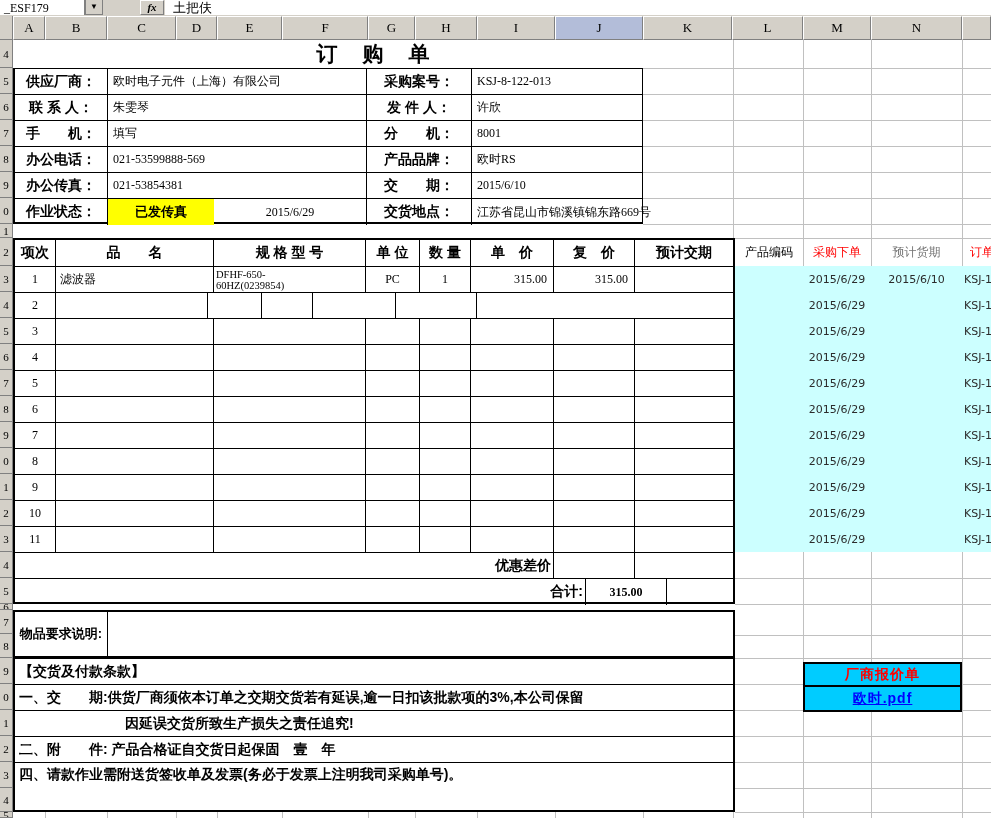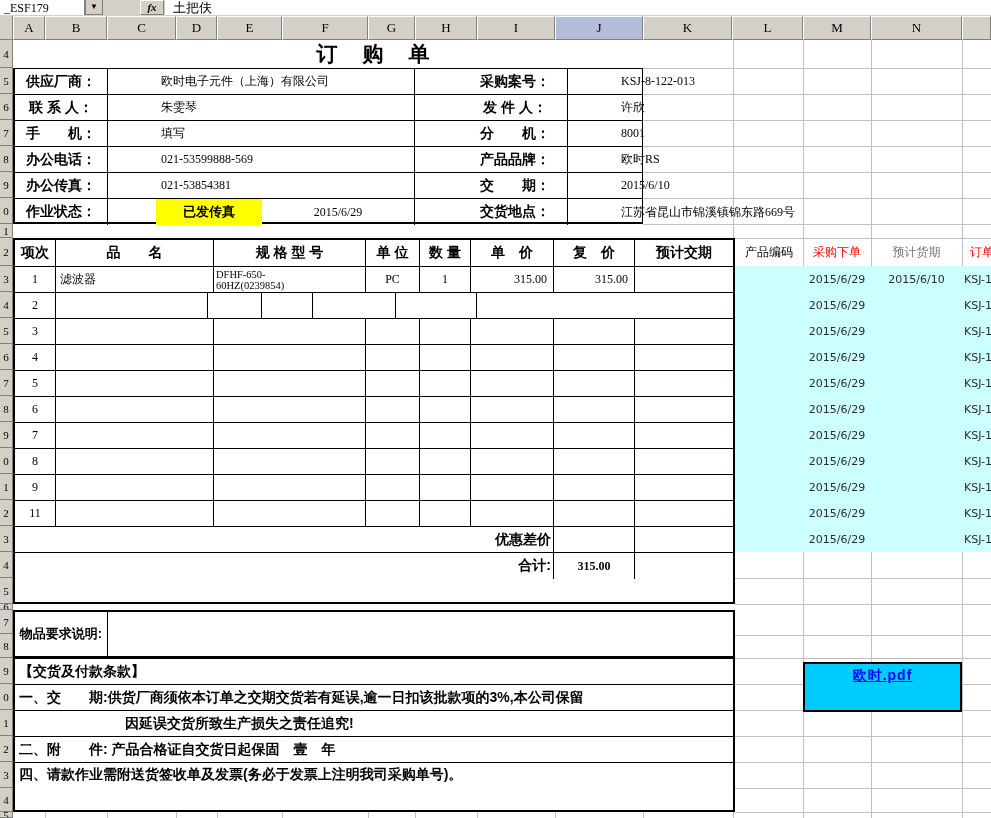--- a/index.html
+++ b/index.html
@@ -42,21 +42,21 @@
   .srows{left:735px;top:266px;width:256px;}
   .srow{height:26px;display:flex;align-items:center;font:11px "DejaVu Sans",sans-serif;color:#2b2b2b;}
   .sc{flex:0 0 auto;text-align:center;white-space:nowrap;}
   .sc.ksj{text-align:left;padding-left:2px;overflow:visible;}
   
   .title{left:13px;top:40px;width:722px;height:28px;text-align:center;
          font-weight:bold;font-size:21px;line-height:28px;letter-spacing:2px;}
   
   .form{left:13px;top:68px;width:630px;height:156px;box-sizing:border-box;
         border:1px solid #000;border-left-width:2px;border-bottom-width:2px;}
-  .frow{display:flex;height:26px;border-bottom:1px solid #000;box-sizing:border-box;gap:48px;}
+  .frow{display:flex;height:26px;border-bottom:1px solid #000;box-sizing:border-box;}
   .frow:last-child{border-bottom:none;}
   .fl{flex:0 0 auto;border-right:1px solid #000;box-sizing:border-box;
       font-weight:bold;font-size:14px;display:flex;align-items:center;justify-content:center;white-space:nowrap;overflow:hidden;}
   .fv{flex:0 0 auto;border-right:1px solid #000;box-sizing:border-box;
       font:12px "Liberation Serif","DejaVu Serif",serif;display:flex;align-items:center;
       padding-left:5px;white-space:nowrap;overflow:visible;}
   .fl.w1{width:93px;} .fv.w2{width:259px;} .fl.w3{width:105px;} .fv.w4{width:173px;border-right:none;}
   .ystatus{width:106px;height:100%;margin-left:-5px;display:flex;align-items:center;justify-content:center;
            font-weight:bold;font-size:13px;font-family:"Liberation Sans",sans-serif;}
   .sdate{flex:1;text-align:center;font:12px "Liberation Serif",serif;}
@@ -75,21 +75,21 @@
   .irow .c.cname{justify-content:flex-start;padding-left:4px;font-family:"Liberation Sans",sans-serif;}
   .irow .c.cspec{justify-content:flex-start;padding-left:2px;}
   .spec2l{font:10.5px/11px "Liberation Serif",serif;white-space:nowrap;}
   .irow .c.num{justify-content:flex-end;padding-right:6px;}
   .sumrow{height:26px;}
   .sumrow .mlab{width:539px;box-sizing:border-box;border-right:1px solid #000;
      display:flex;align-items:center;justify-content:flex-end;font-weight:bold;font-size:14px;padding-right:2px;}
   .sumrow .mval{width:81px;box-sizing:border-box;border-right:1px solid #000;
      display:flex;align-items:center;justify-content:center;font:bold 12px "Liberation Serif",serif;}
   .sumrow .mend{flex:1;}
-  .sumrow:last-child{border-bottom:none;}
+  .sumrow:last-child{border-bottom:none;padding-left:32px;}
   
   .notes{left:13px;top:610px;width:722px;height:48px;box-sizing:border-box;border:2px solid #000;display:flex;}
   .nlab{width:93px;box-sizing:border-box;border-right:1px solid #000;display:flex;flex-direction:row;
         align-items:center;justify-content:center;font-weight:bold;font-size:13px;line-height:20px;}
   
   .terms{left:13px;top:658px;width:722px;height:154px;box-sizing:border-box;
          border:2px solid #000;border-top-width:1px;}
   .trow{box-sizing:border-box;border-bottom:1px solid #000;display:flex;align-items:center;
         font-weight:bold;font-size:14px;white-space:nowrap;overflow:hidden;padding-left:4px;}
   .trow:last-child{border-bottom:none;}
@@ -402,20 +402,35 @@
             <div></div>
           </div>
         </div>
         <div class="c cw3"></div>
         <div class="c cw4"></div>
         <div class="c cw5 num"></div>
         <div class="c cw6 num"></div>
         <div class="c last"></div>
       </div>
 
+      <div class="irow">
+        <div class="c cw0">10</div>
+        <div class="c cw1 cname"></div>
+        <div class="c cw2 cspec">
+          <div class="spec2l">
+            <div></div>
+            <div></div>
+          </div>
+        </div>
+        <div class="c cw3"></div>
+        <div class="c cw4"></div>
+        <div class="c cw5 num"></div>
+        <div class="c cw6 num"></div>
+        <div class="c last"></div>
+      </div>
 
       <div class="irow">
         <div class="c cw0">11</div>
         <div class="c cw1 cname"></div>
         <div class="c cw2 cspec">
           <div class="spec2l">
             <div></div>
             <div></div>
           </div>
         </div>
@@ -535,16 +550,19 @@
 
     <div class="srow">
       <div class="sc" style="width:68px;"></div>
       <div class="sc" style="width:68px;">2015/6/29</div>
       <div class="sc" style="width:91px;"></div>
       <div class="sc ksj" style="width:28px;">KSJ-1</div>
     </div>
   </div>
 
 <div class="abs attach" style="background:#00ccff;">
+  <div class="abtn top" style="color:#ff0000;">
+    <span>厂商报价单</span>
+  </div>
   <div class="abtn" style="color:#0000ff;">
     <span class="link">欧时.pdf</span>
   </div>
 </div>
 
 </body></html>

